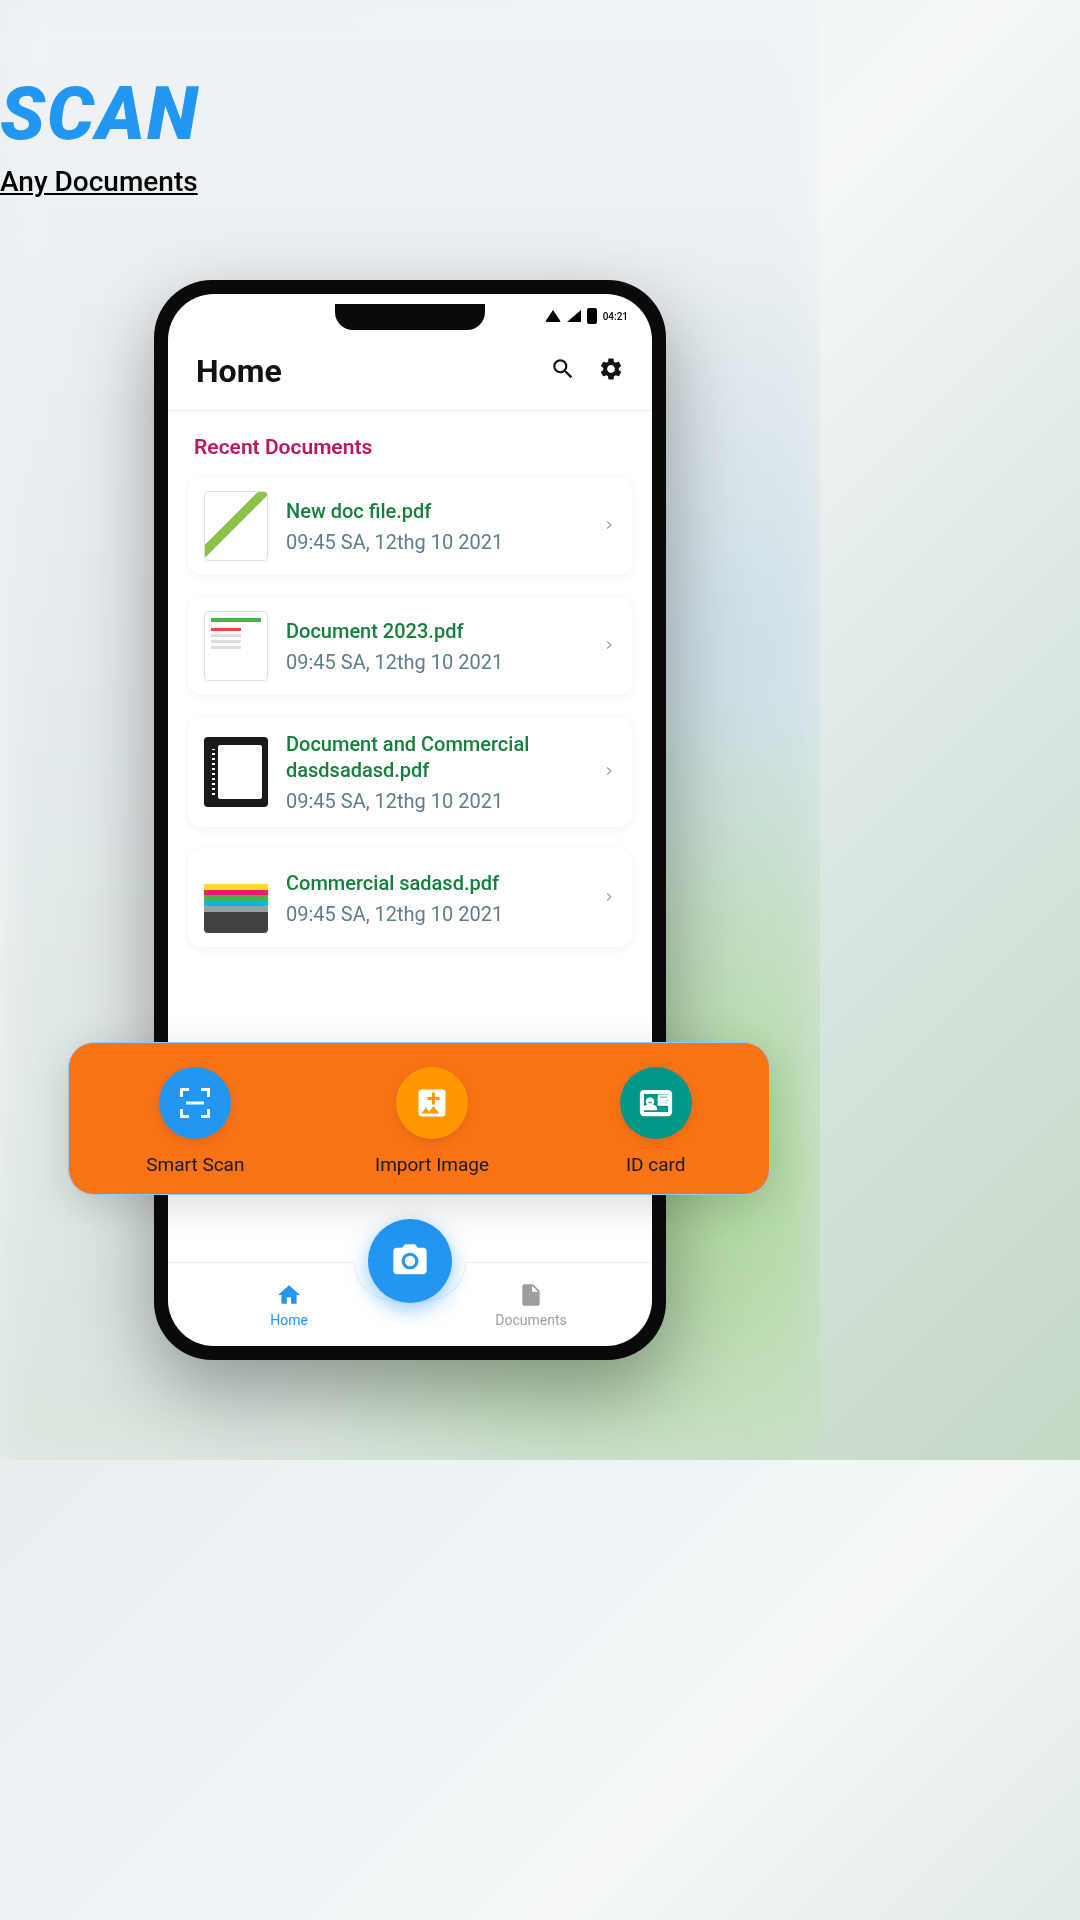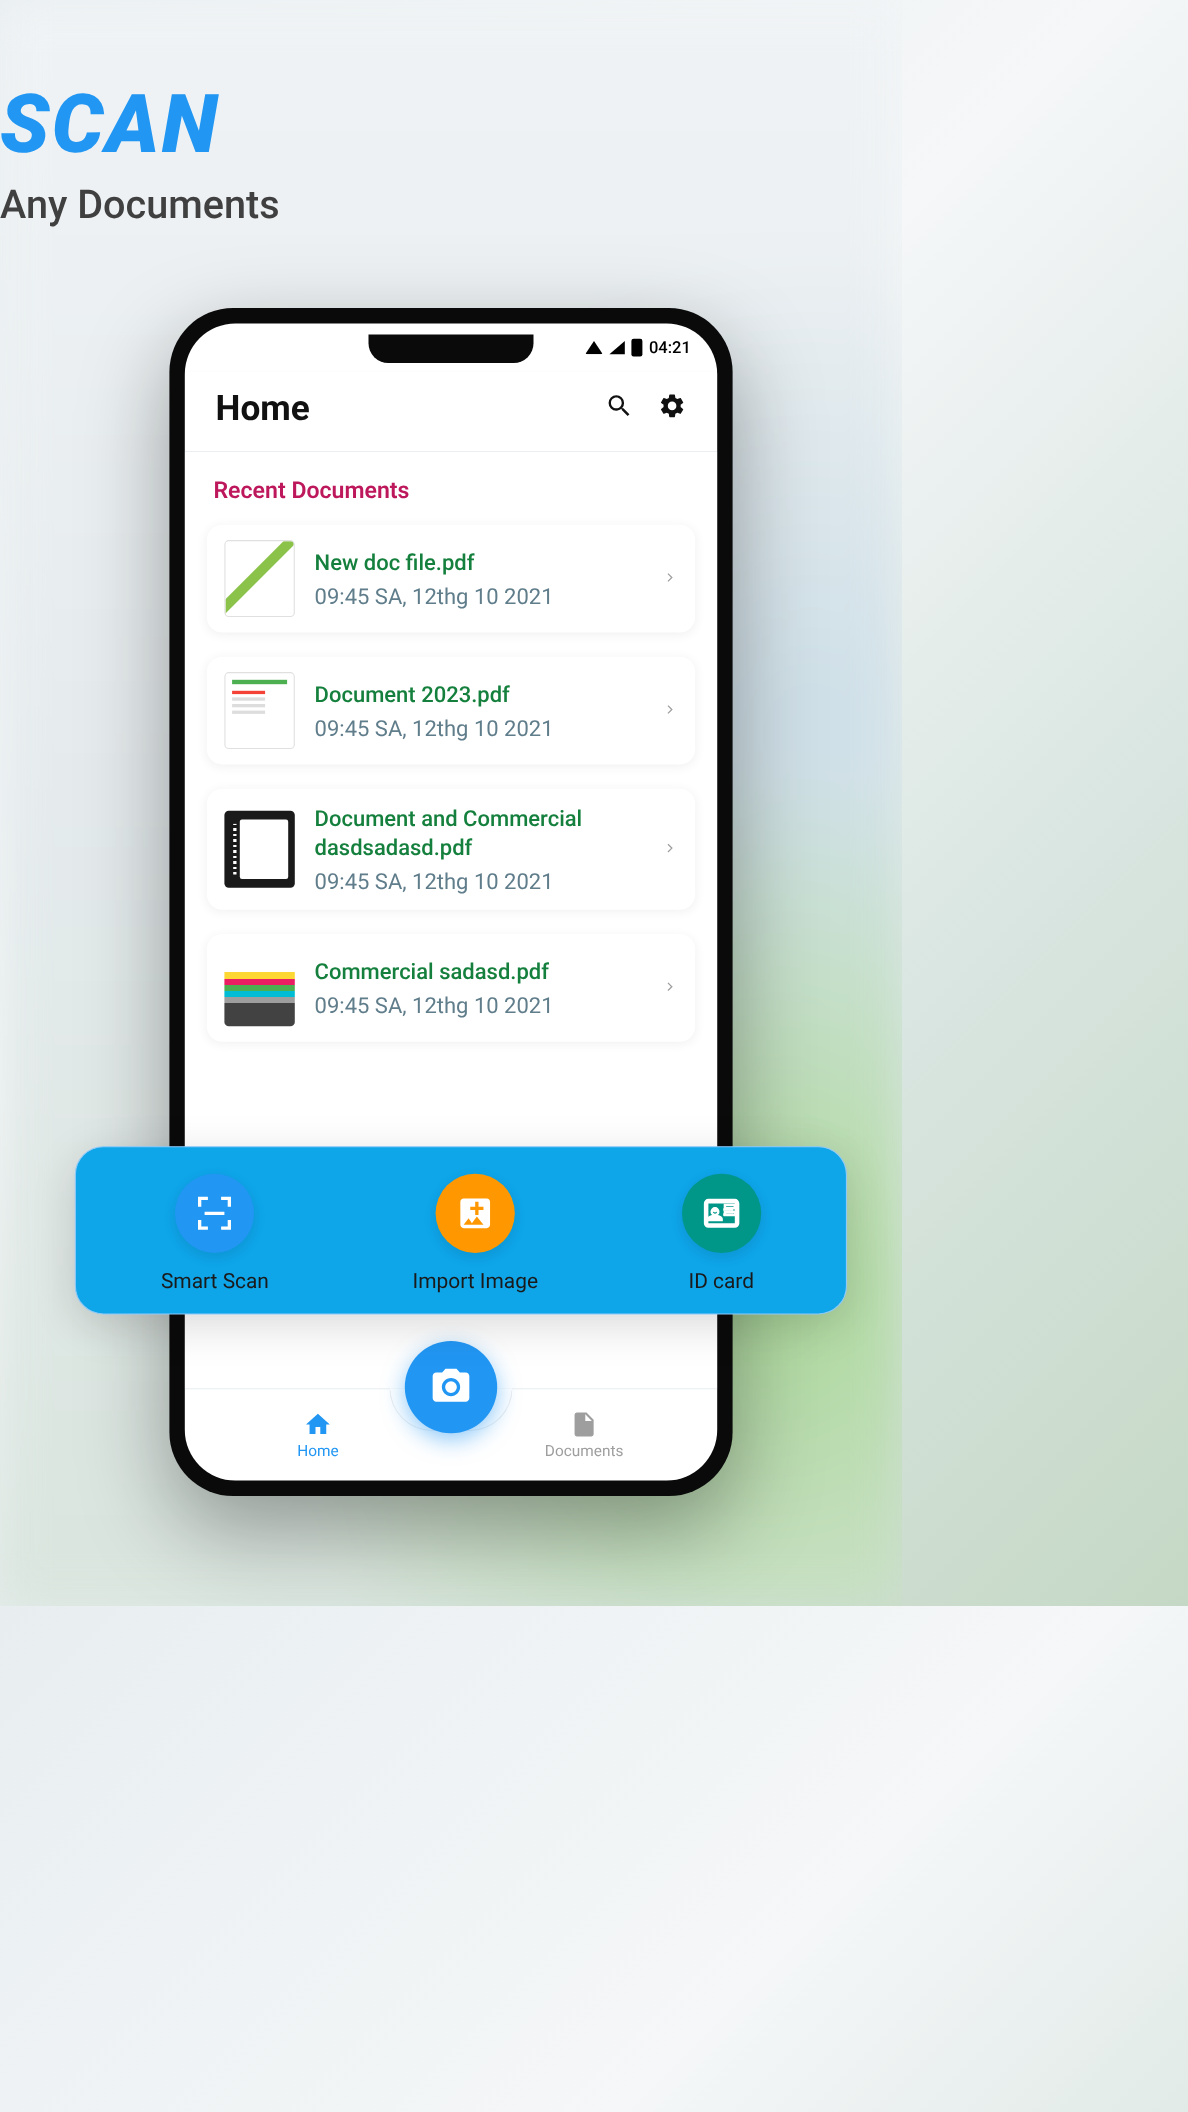--- a/index.html
+++ b/index.html
@@ -29,24 +29,25 @@
   padding-top: 70px;
 }
 .header-text .title {
   font-size: 74px;
   font-weight: 900;
   color: #2196f3;
   letter-spacing: 2px;
   font-style: italic;
 }
 .header-text .subtitle {
-  font-size: 36px;
-  color: #404040;
+  font-size: 28px;
+  color: #000000;
   font-weight: 500;
   margin-top: 8px;
+  text-decoration: underline;
 }
 
 
 .phone {
   position: absolute;
   left: 50%;
   transform: translateX(-50%);
   top: 280px;
   width: 512px;
   height: 1080px;
@@ -79,21 +80,21 @@
 }
 
 
 .status-bar {
   height: 44px;
   display: flex;
   align-items: center;
   justify-content: flex-end;
   padding: 0 24px;
   gap: 6px;
-  font-size: 15px;
+  font-size: 10px;
   font-weight: 500;
   color: #000;
 }
 .status-bar .wifi {
   width: 0; height: 0;
   border-left: 8px solid transparent;
   border-right: 8px solid transparent;
   border-bottom: 12px solid #000;
   border-radius: 2px;
 }
@@ -192,21 +193,21 @@
   stroke: #9e9e9e;
   stroke-width: 2;
 }
 
 
 .action-sheet {
   position: absolute;
   left: 68px;
   right: 50px;
   bottom: 265px;
-  background: #0ea5e9;
+  background: #f97316;
   border: 1px solid #90caf9;
   border-radius: 26px;
   box-shadow: 0 10px 40px rgba(0,0,0,0.15);
   display: flex;
   padding: 24px 12px 18px;
   justify-content: space-around;
 }
 .action-item {
   display: flex;
   flex-direction: column;

